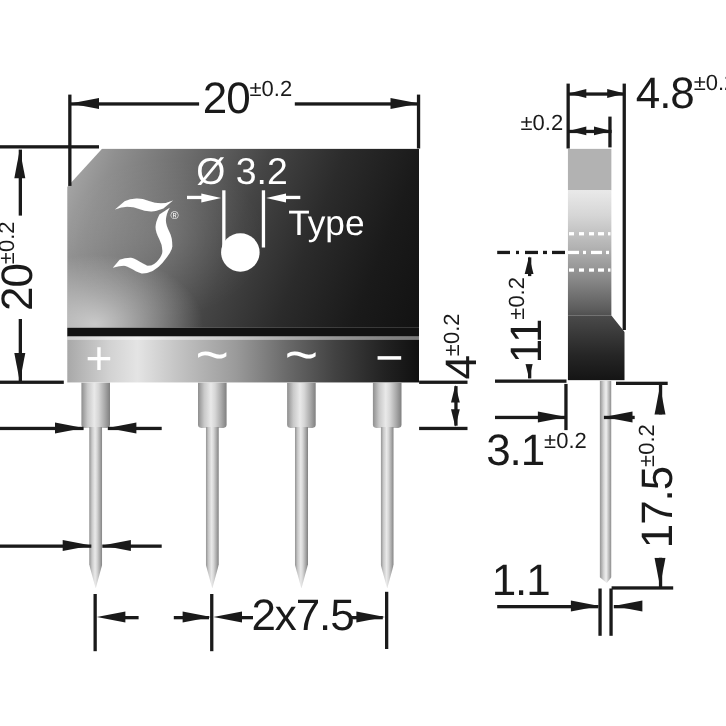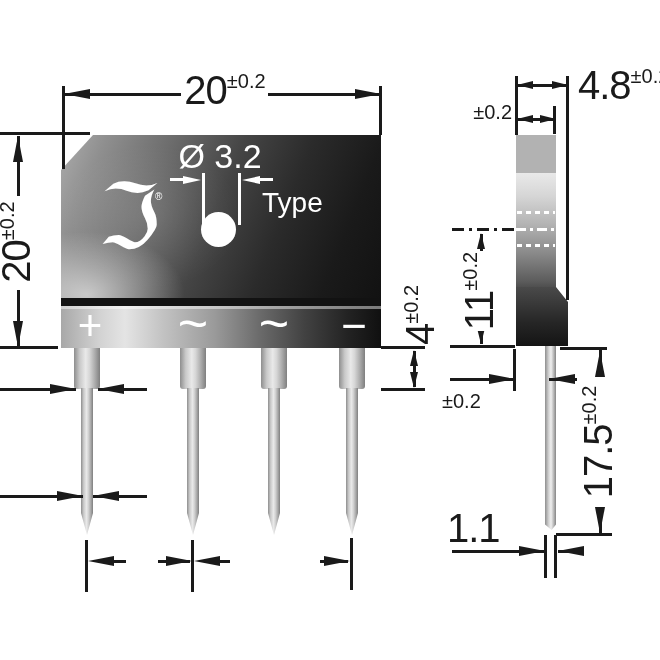--- a/index.html
+++ b/index.html
@@ -54,21 +54,21 @@
      repeating-linear-gradient(90deg,#fff 0 10px,transparent 10px 14px,#fff 14px 17px,transparent 17px 21px)}
   .kdashdot{position:absolute;height:3px;background:
      repeating-linear-gradient(90deg,#1a1a1a 0 12px,transparent 12px 17px,#1a1a1a 17px 20px,transparent 20px 25px)}
   .side-pin{position:absolute;left:545px;top:346px;width:11px;height:184px;
      background:linear-gradient(90deg,#8e8e8e,#d5d5d5 35%,#efefef 55%,#b5b5b5 80%,#858585);
      clip-path:polygon(0 0,100% 0,100% 97%,60% 100%,0 97%)}
   .logo{position:absolute;left:98px;top:172px;font-family:"DejaVu Sans",sans-serif;
      font-size:90px;line-height:1;color:#fff}
   .reg{position:absolute;left:155px;top:191px;font-size:10px;color:#fff}
   .type-label{position:absolute;left:262px;top:184px;width:120px;color:#fff;
-     font-size:28px;line-height:38px}
+     font-size:32px;line-height:38px}
   .hole-label{position:absolute;left:158px;top:139px;width:124px;text-align:center;
      color:#fff;font-size:34px;line-height:1}
   .circle{position:absolute;left:201px;top:212px;width:35px;height:35px;border-radius:50%;background:#fff}
 </style>
 </head>
 <body>
 
 <div id="canvas">
 
   <div class="body-front">
@@ -144,20 +144,23 @@
   <div class="vl" style="left:191px;top:540px;height:52px"></div>
   <div class="vl" style="left:350px;top:538px;height:52px"></div>
   <div class="ar aL" style="left:88px;top:556px"></div>
   <div class="hl" style="left:108px;top:560px;width:18px"></div>
   <div class="hl" style="left:158px;top:560px;width:32px"></div>
   <div class="ar aR" style="left:166px;top:556px"></div>
   <div class="ar aL" style="left:194px;top:556px"></div>
   <div class="hl" style="left:214px;top:560px;width:16px"></div>
   <div class="hl" style="left:320px;top:560px;width:28px"></div>
   <div class="ar aR" style="left:324px;top:556px"></div>
+  <div class="t" style="left:226px;top:541px;width:98px">
+    <span>2x7.5</span>
+  </div>
 
   <div class="hl" style="left:381px;top:346px;width:44px"></div>
   <div class="hl" style="left:381px;top:388px;width:44px"></div>
   <div class="vl" style="left:413px;top:351px;height:36px"></div>
   <div class="ar aUs" style="left:410px;top:350px"></div>
   <div class="ar aDs" style="left:410px;top:372px"></div>
   <div class="t rot" style="left:383px;top:298px;width:70px;height:34px">
     <span>4</span>
       <span class="sup">±0.2</span>
   </div>
@@ -199,20 +202,21 @@
     <span>11</span>
       <span class="sup">±0.2</span>
   </div>
 
   <div class="hl" style="left:450px;top:378px;width:65px"></div>
   <div class="ar aR" style="left:489px;top:374px"></div>
   <div class="vl" style="left:513px;top:349px;height:42px"></div>
   <div class="ar aL" style="left:549px;top:374px"></div>
   <div class="hl" style="left:549px;top:378px;width:28px"></div>
   <div class="t la" style="left:442px;top:391px;width:92px">
+    <span>3.1</span>
       <span class="sup">±0.2</span>
   </div>
 
   <div class="hl" style="left:560px;top:347px;width:47px"></div>
   <div class="hl" style="left:556px;top:533px;width:56px"></div>
   <div class="vl" style="left:599px;top:350px;height:184px"></div>
   <div class="ar aU" style="left:595px;top:351px"></div>
   <div class="ar aD" style="left:595px;top:507px"></div>
   <div class="t rot wbg" style="left:533px;top:423px;width:130px;height:38px">
     <span>17.5</span>

